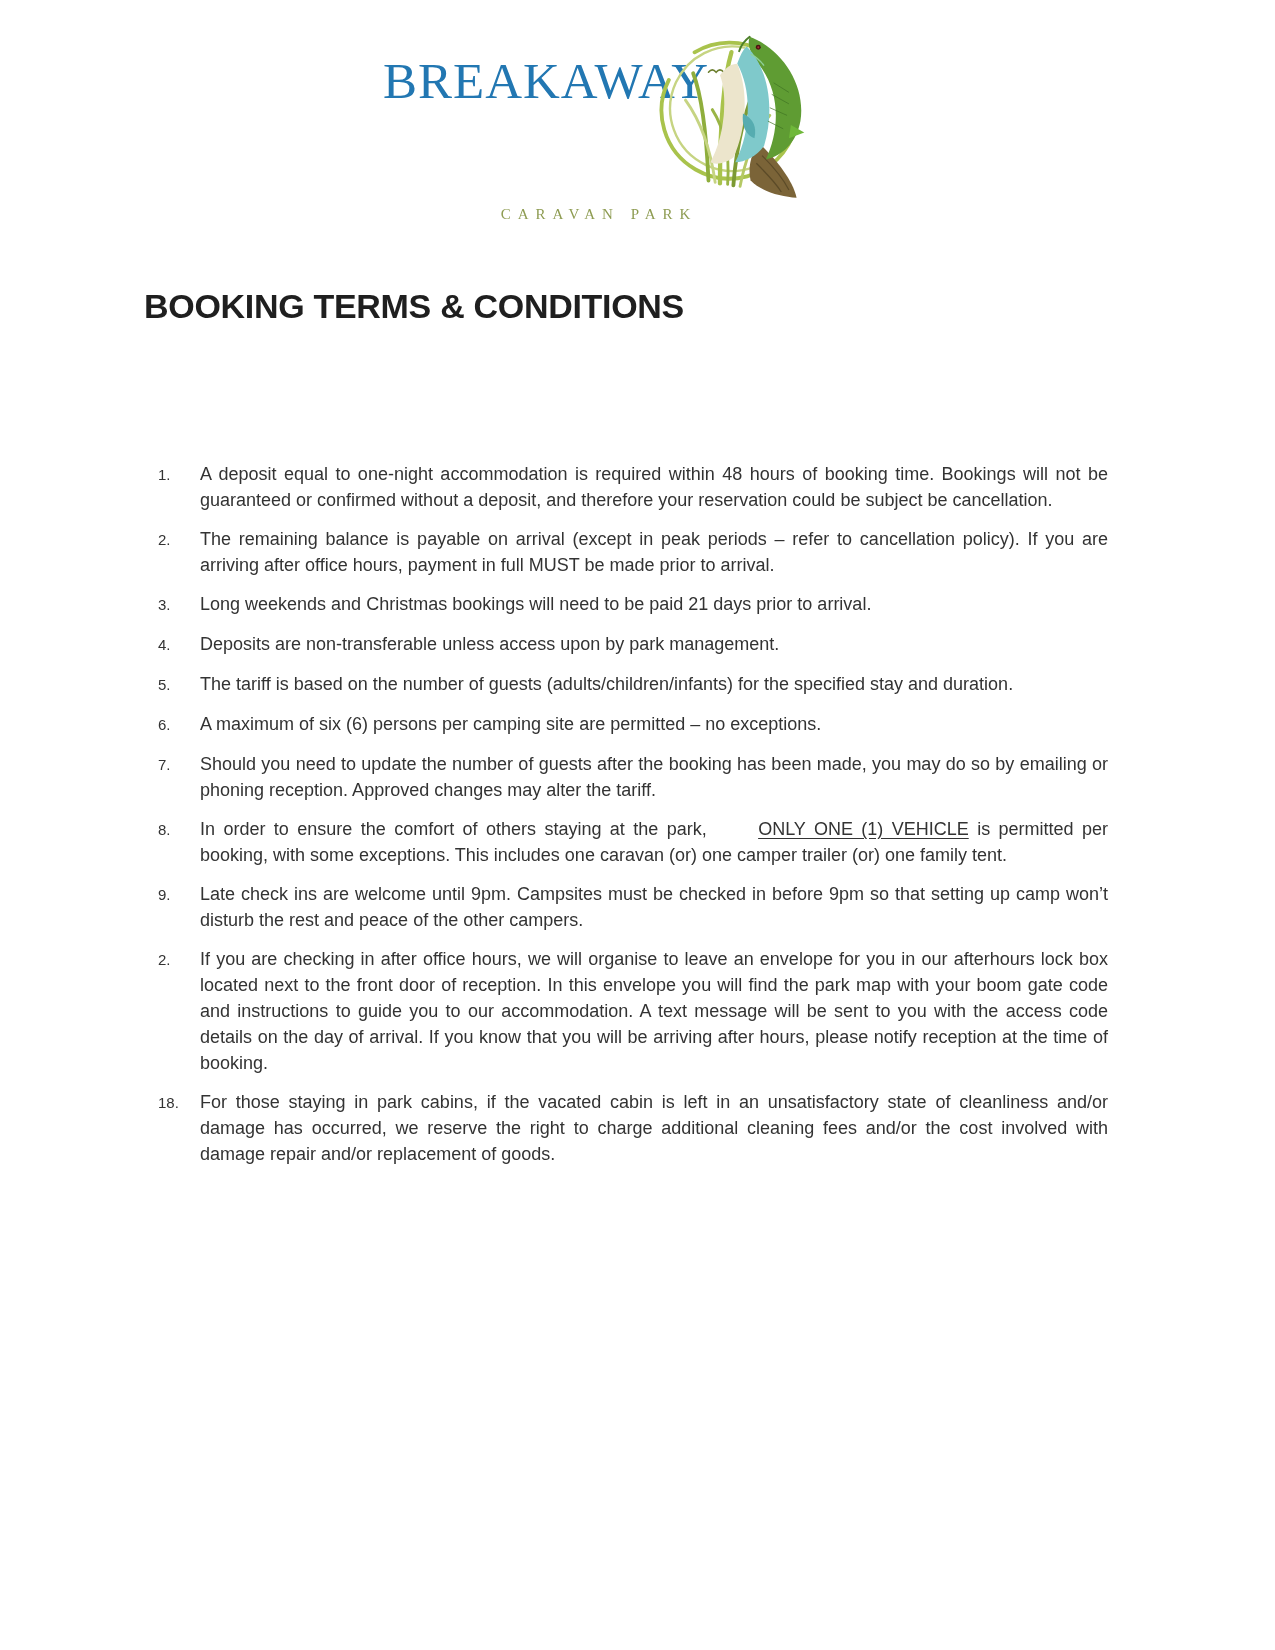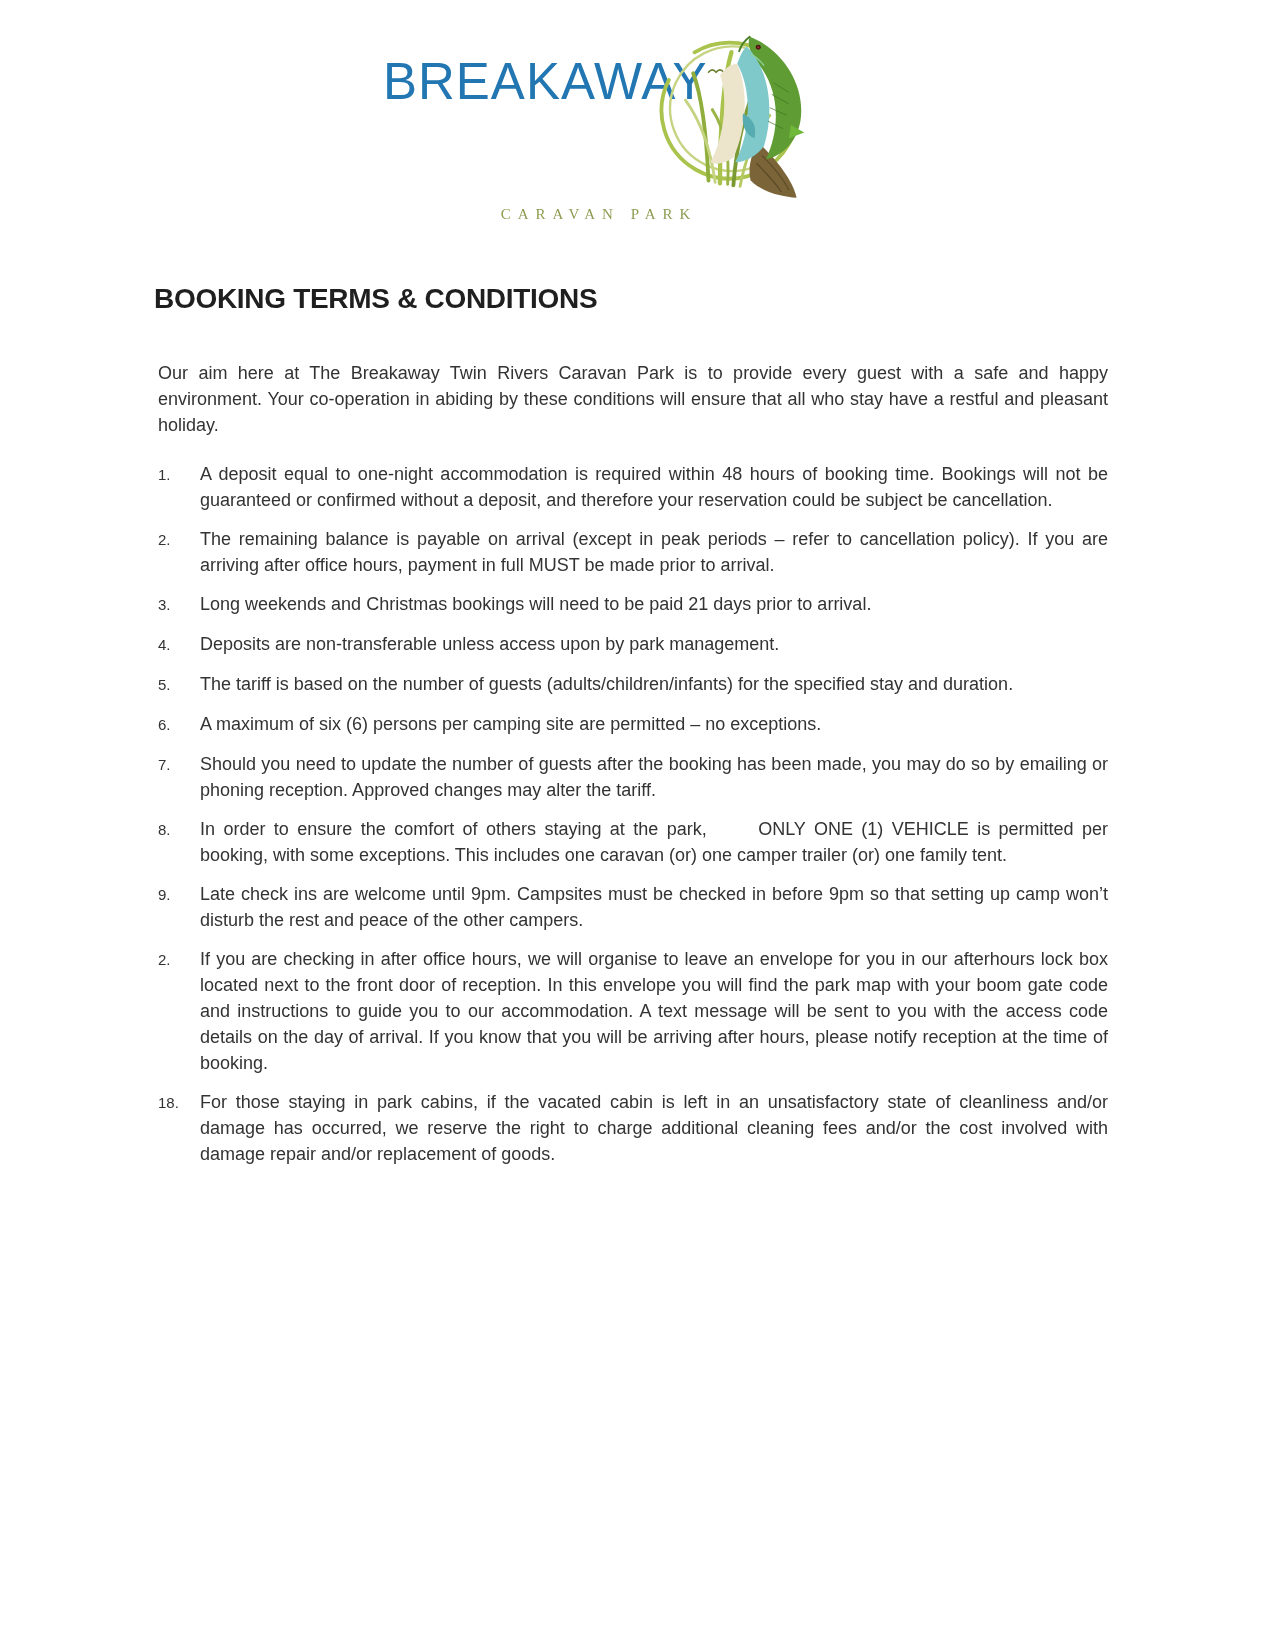--- a/index.html
+++ b/index.html
@@ -23,21 +23,21 @@
     top: 20px;
     left: 383px;
     width: 450px;
     height: 185px;
   }
   .logo-brand {
     position: absolute;
     top: 32px;
     left: 0;
     width: 332px;
-    font-family: Liberation Sans, sans-serif;
+    font-family: Liberation Serif, serif;
     font-size: 51px;
     letter-spacing: 1px;
     color: #2277b2;
     white-space: nowrap;
   }
   .logo-sub {
     position: absolute;
     top: 103px;
     left: 0;
     width: 322px;
@@ -68,22 +68,22 @@
     top: 0;
     left: 268px;
     width: 182px;
     height: 185px;
   }
 
   
   .doc-title {
     position: absolute;
     top: 264px;
-    left: 154px;
-    font-size: 28px;
+    left: 144px;
+    font-size: 34px;
     font-weight: bold;
     letter-spacing: -0.3px;
     color: #1f1f1f;
   }
   .intro {
     position: absolute;
     top: 342px;
     left: 158px;
     width: 950px;
     font-size: 18px;
@@ -107,20 +107,21 @@
     padding-top: 1px;
   }
   .term-text {
     flex: 1;
     font-size: 18px;
     line-height: 26px;
     text-align: justify;
     margin: 0;
   }
   .uline {
+    text-decoration: underline;
     text-underline-offset: 3px;
     margin-left: 43px;
   }
 </style>
 </head>
 <body>
 
 <div class="page">
 
   <div class="logo">
@@ -171,21 +172,20 @@
 
       <path d="M103,16 q-8,6 -11,15" stroke="#4c7f2a" stroke-width="2" fill="none" stroke-linecap="round"></path>
       <circle cx="112" cy="27" r="2.6" fill="#4a1410"></circle>
       <circle cx="112" cy="27" r="1.1" fill="#a33"></circle>
       <path d="M104,34 q8,4 14,12" stroke="#8ed09a" stroke-width="1.4" fill="none"></path>
     </svg>
   </div>
 
   <h1 class="doc-title">BOOKING TERMS &amp; CONDITIONS</h1>
 
-  <p class="intro">Our aim here at The Breakaway Twin Rivers Caravan Park is to provide every guest with a safe and happy environment. Your co-operation in abiding by these conditions will ensure that all who stay have a restful and pleasant holiday.</p>
 
   <div class="terms">
 
     <div class="term-item">
       <span class="term-num">1.</span>
       <p class="term-text">A deposit equal to one-night accommodation is required within 48 hours of booking time. Bookings will not be guaranteed or confirmed without a deposit, and therefore your reservation could be subject be cancellation.</p>
     </div>
 
     <div class="term-item">
       <span class="term-num">2.</span>

